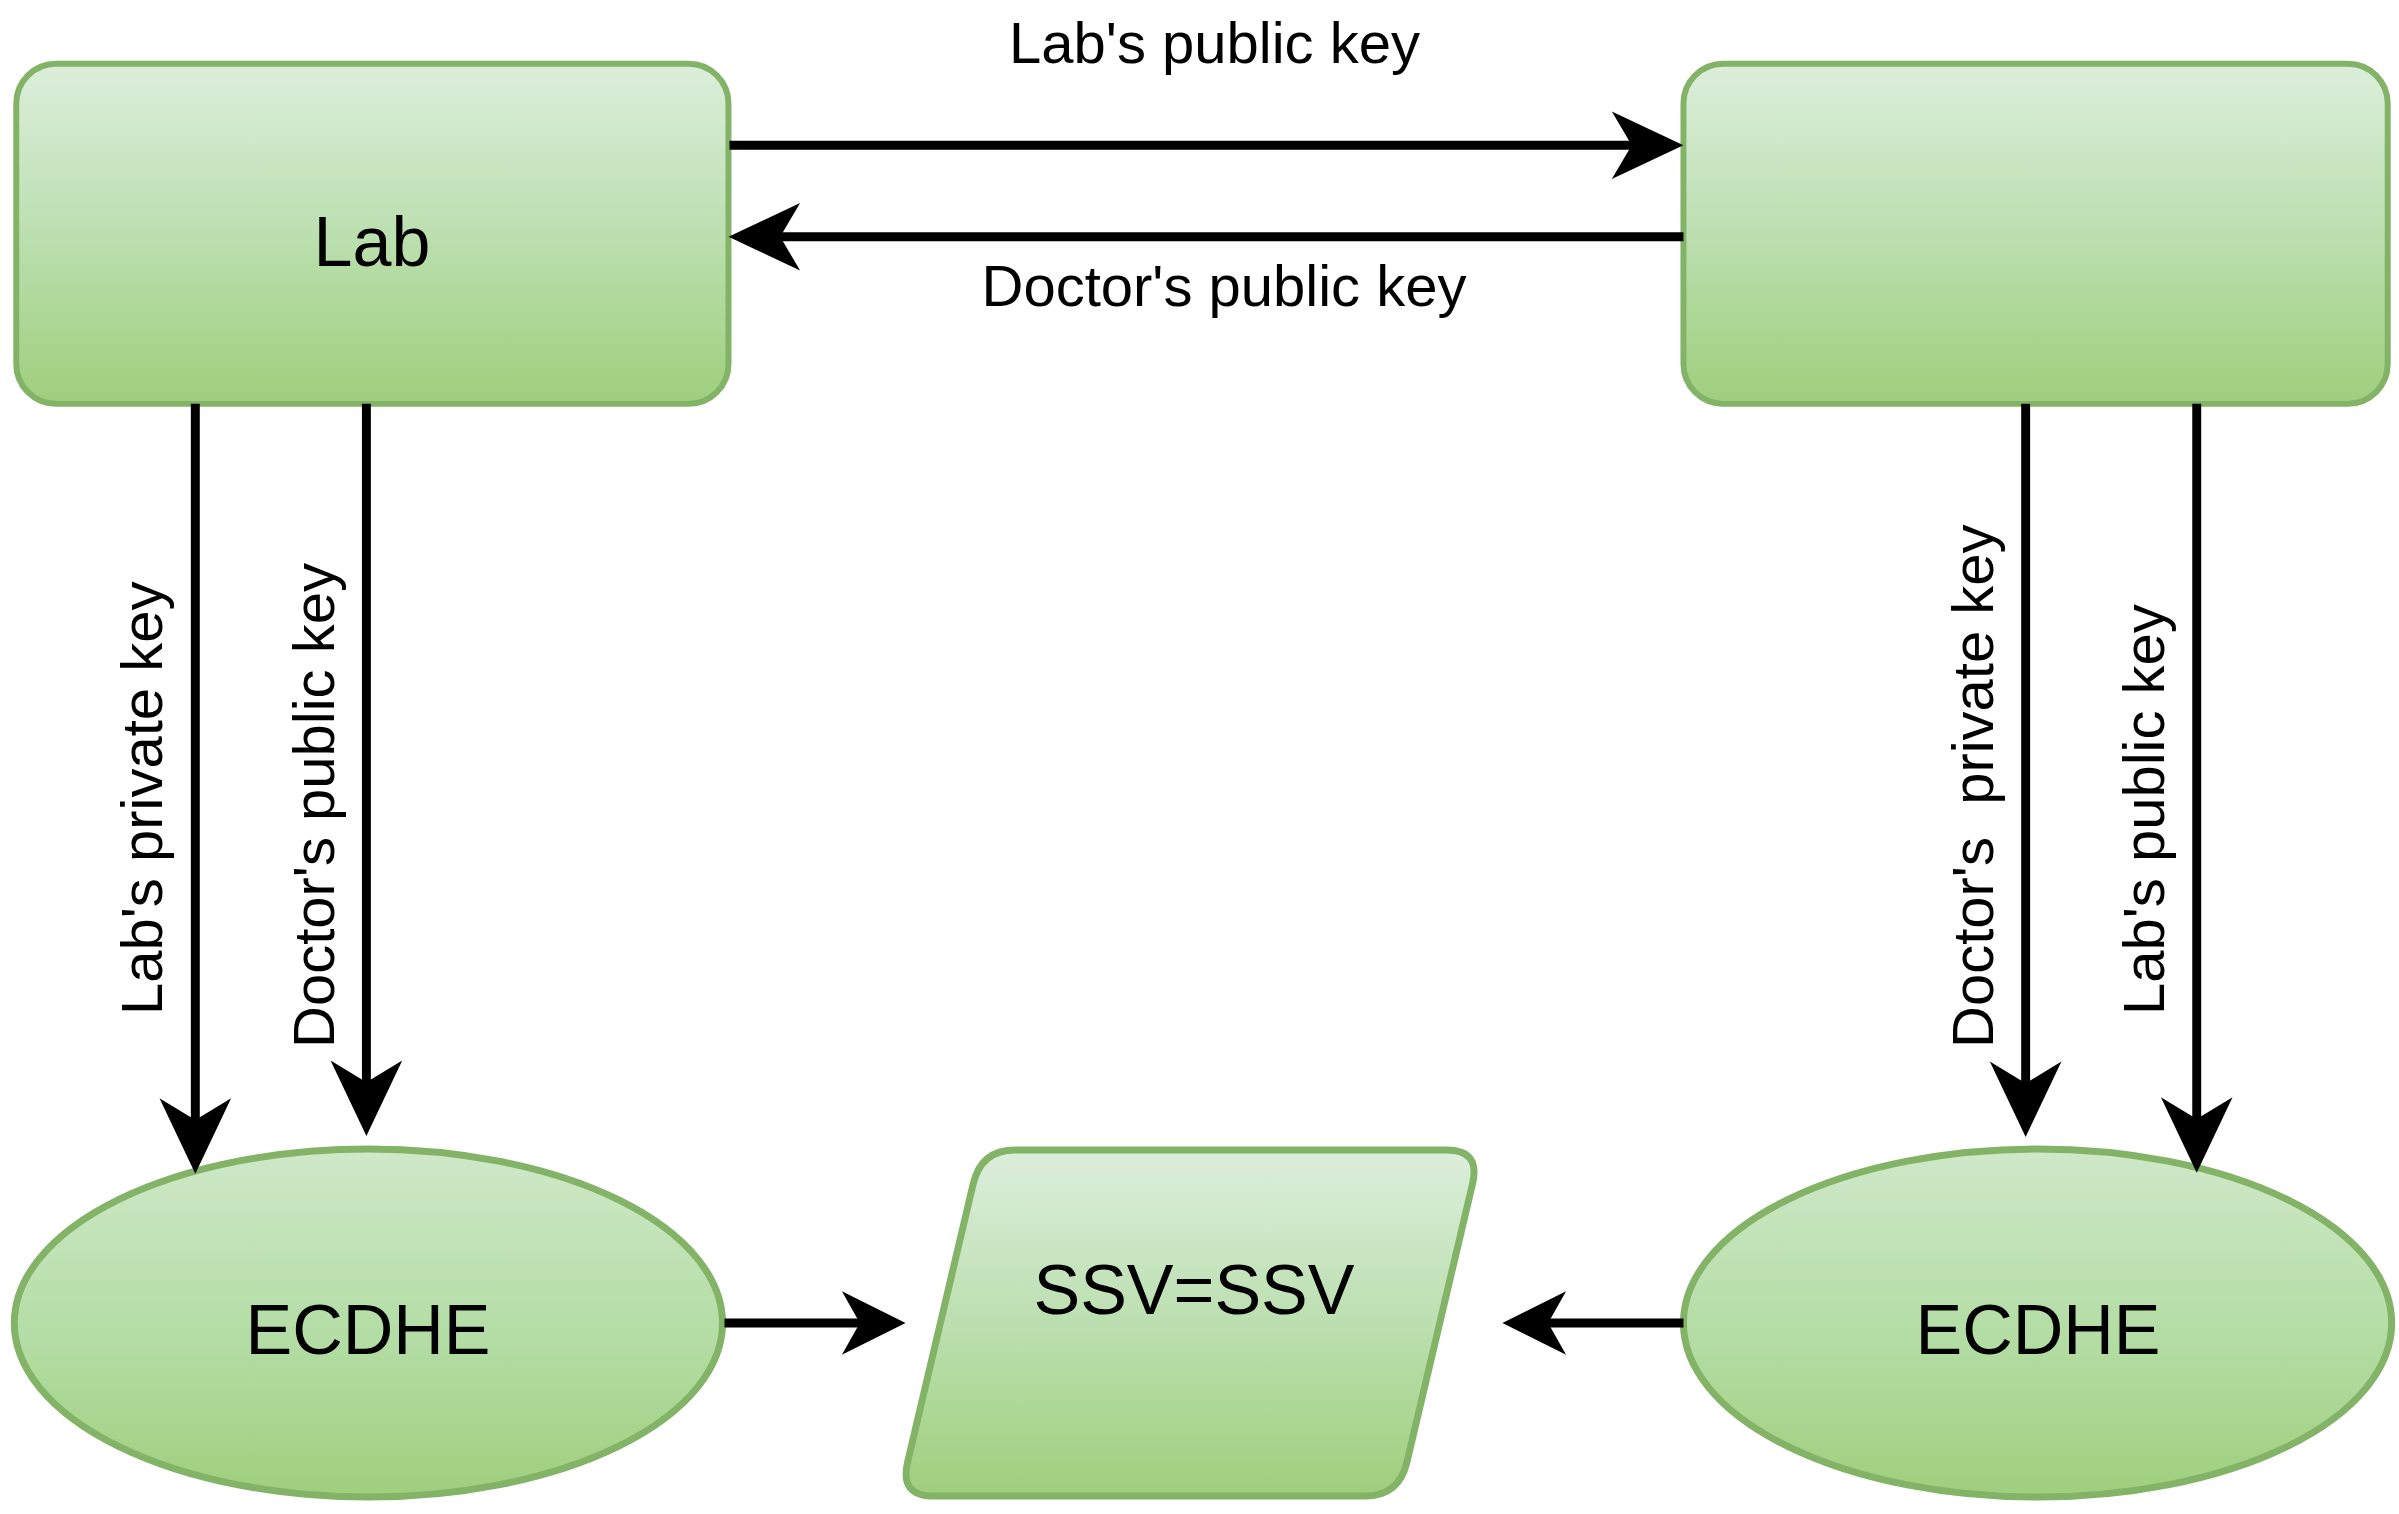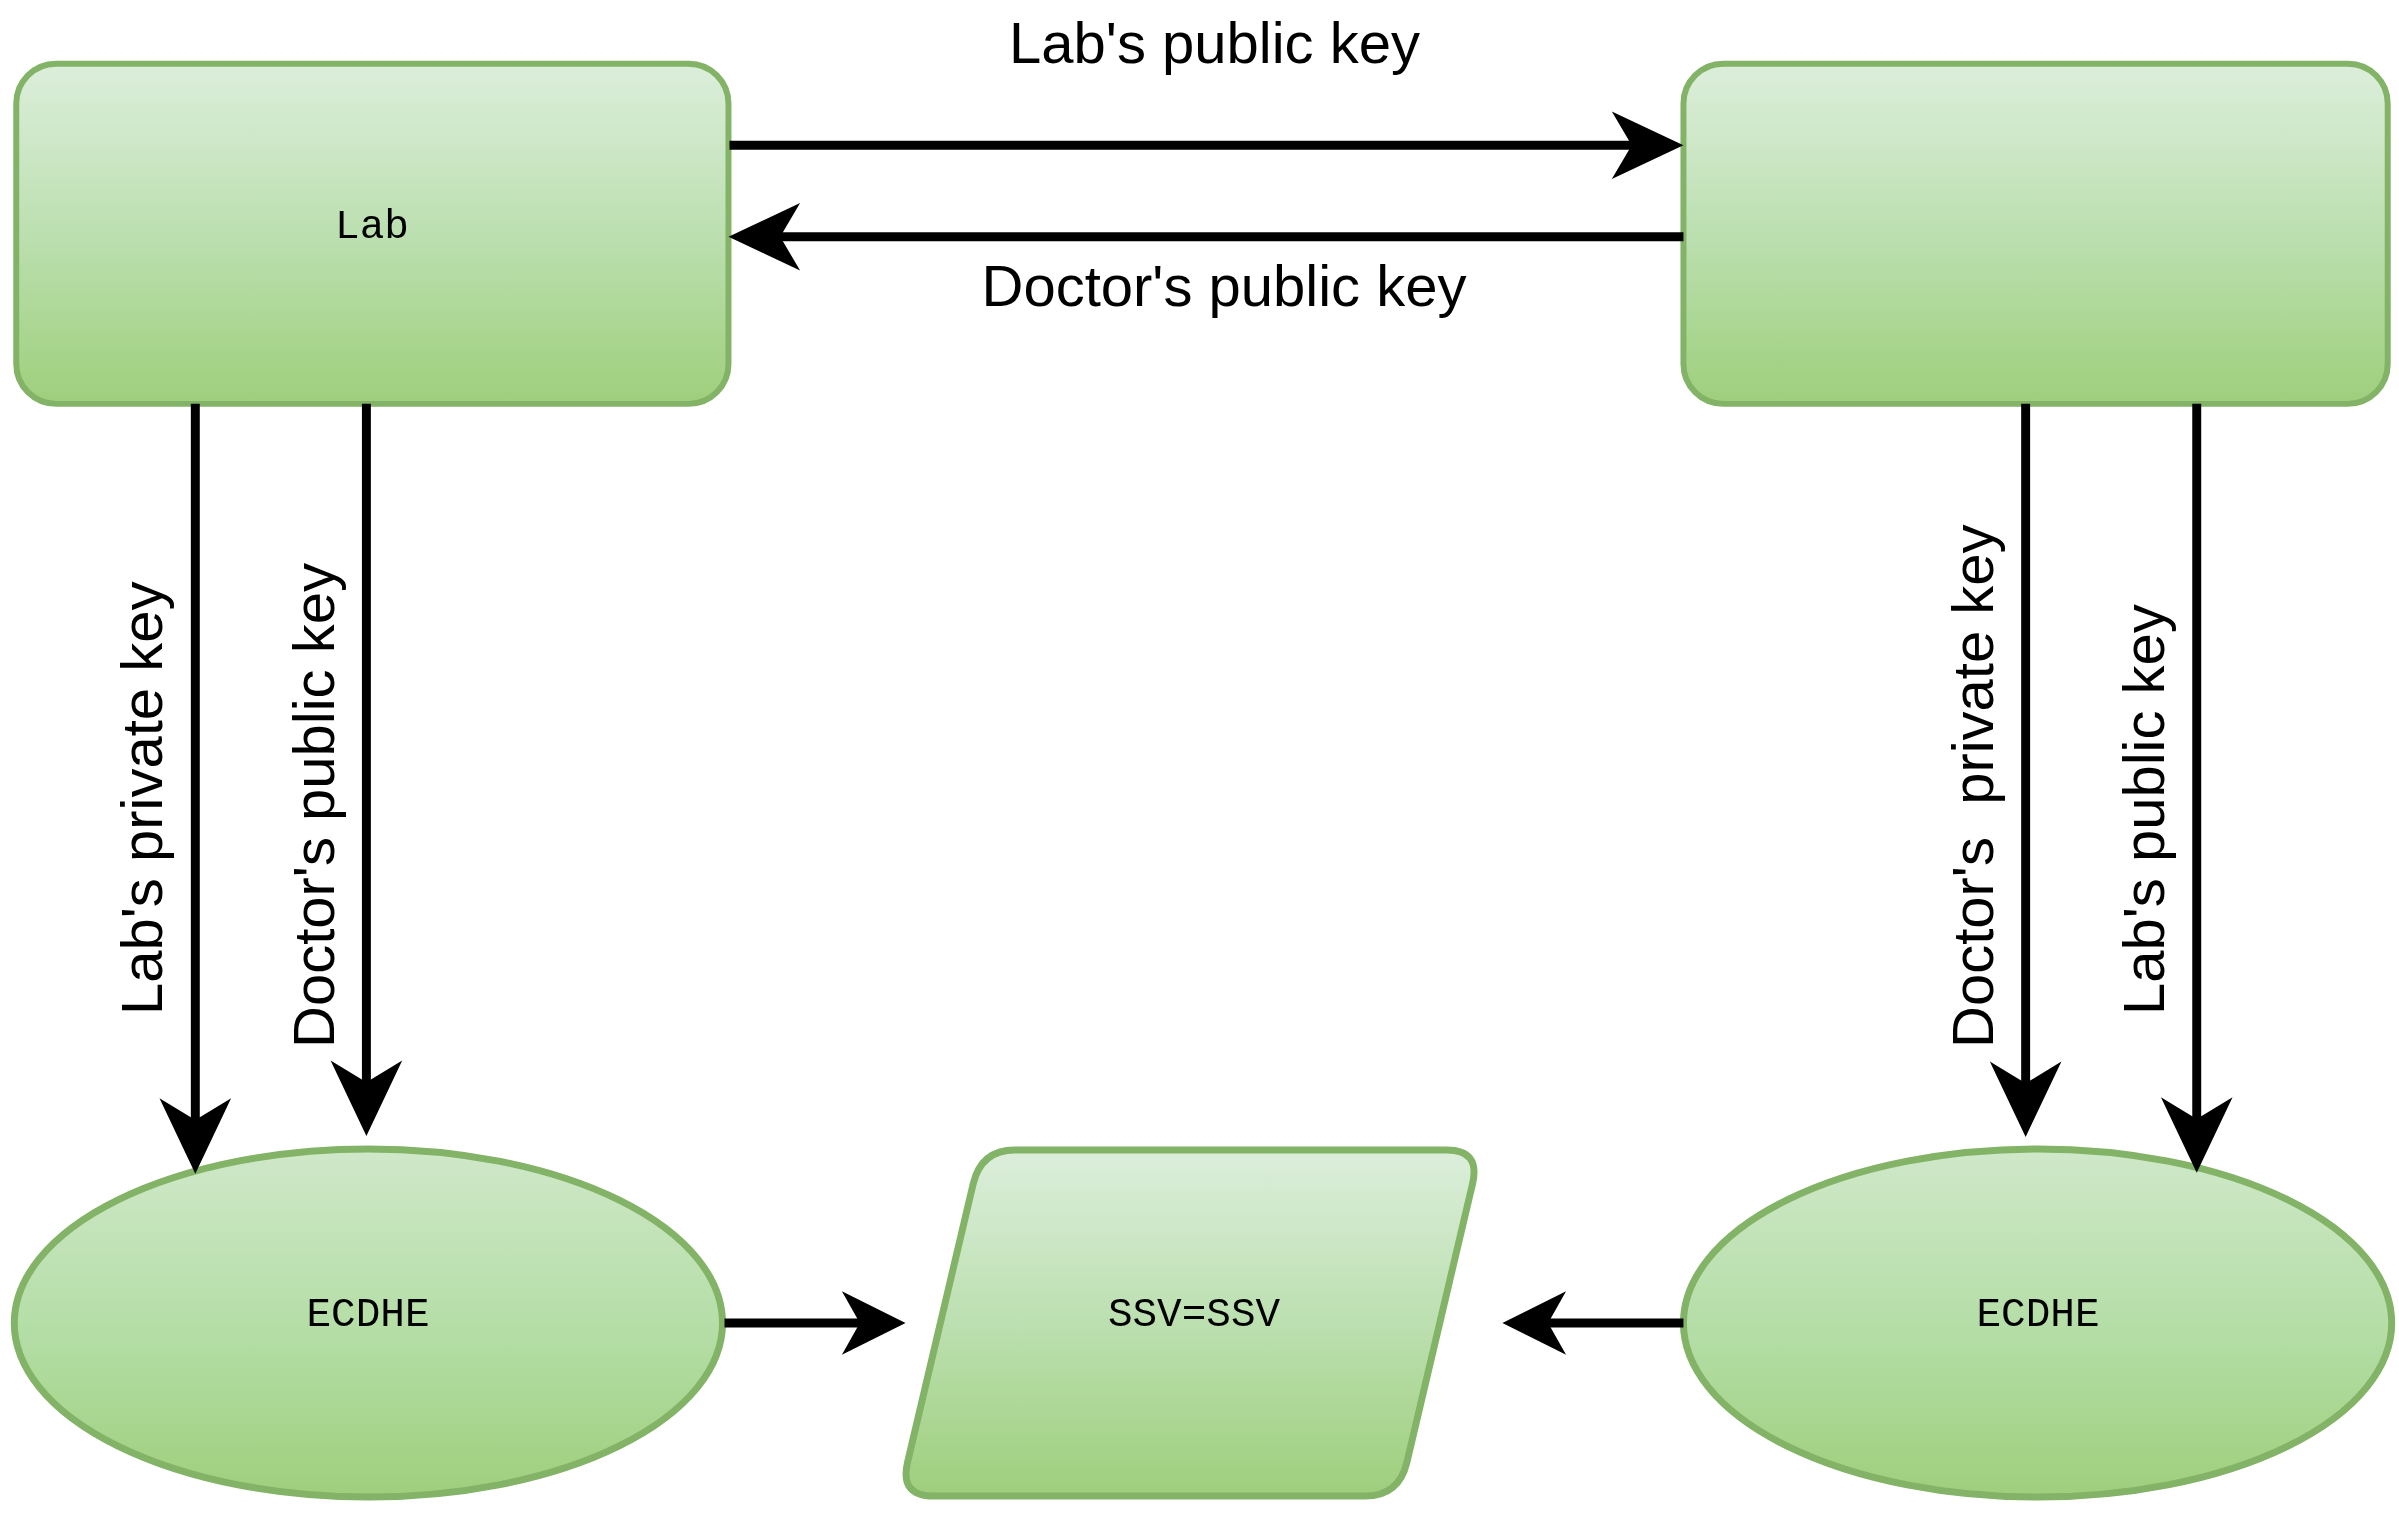--- a/index.html
+++ b/index.html
@@ -20,22 +20,22 @@
   #canvas {
     position: absolute;
     left: 0;
     top: 0;
     width: 2400px;
     height: 1514px;
   }
   .node-label {
     position: absolute;
     color: #000000;
-    font-family: Liberation Mono, monospace;
-    font-size: 41px;
+    font-family: Liberation Sans, sans-serif;
+    font-size: 70px;
     line-height: 1;
     white-space: pre;
     text-align: center;
     pointer-events: none;
   }
   .edge-label {
     position: absolute;
     color: #000000;
     font-family: "Liberation Sans", sans-serif;
     font-size: 58px;
@@ -108,21 +108,21 @@
 
     <line x1="1692" y1="1330" x2="1538" y2="1330" stroke="#000000" stroke-width="9"></line>
     <path d="M 1510 1330 L 1574 1298 L 1556 1330 L 1574 1362 Z" fill="#000000"></path>
   </svg>
 
   <div class="node-label" style="left:16px; top:207px; width:712px;">Lab</div>
 
 
   <div class="node-label" style="left:14px; top:1295px; width:708px;">ECDHE</div>
 
-  <div class="node-label" style="left:995px; top:1295px; width:398px; ">SSV=SSV</div>
+  <div class="node-label" style="left:995px; top:1255px; width:398px; ">SSV=SSV</div>
 
   <div class="node-label" style="left:1684px; top:1295px; width:708px;">ECDHE</div>
 
   <div class="edge-label" style="left:876px; top:14px; width:677px; text-align:center;">Lab's public key</div>
 
   <div class="edge-label" style="left:846px; top:257px; width:756px; text-align:center;">Doctor's public key</div>
 
   <div class="edge-label vert" style="left:113px; top:1015px; transform:rotate(-90deg);">Lab's private key</div>
 
   <div class="edge-label vert" style="left:285px; top:1048px; transform:rotate(-90deg);">Doctor's public key</div>

